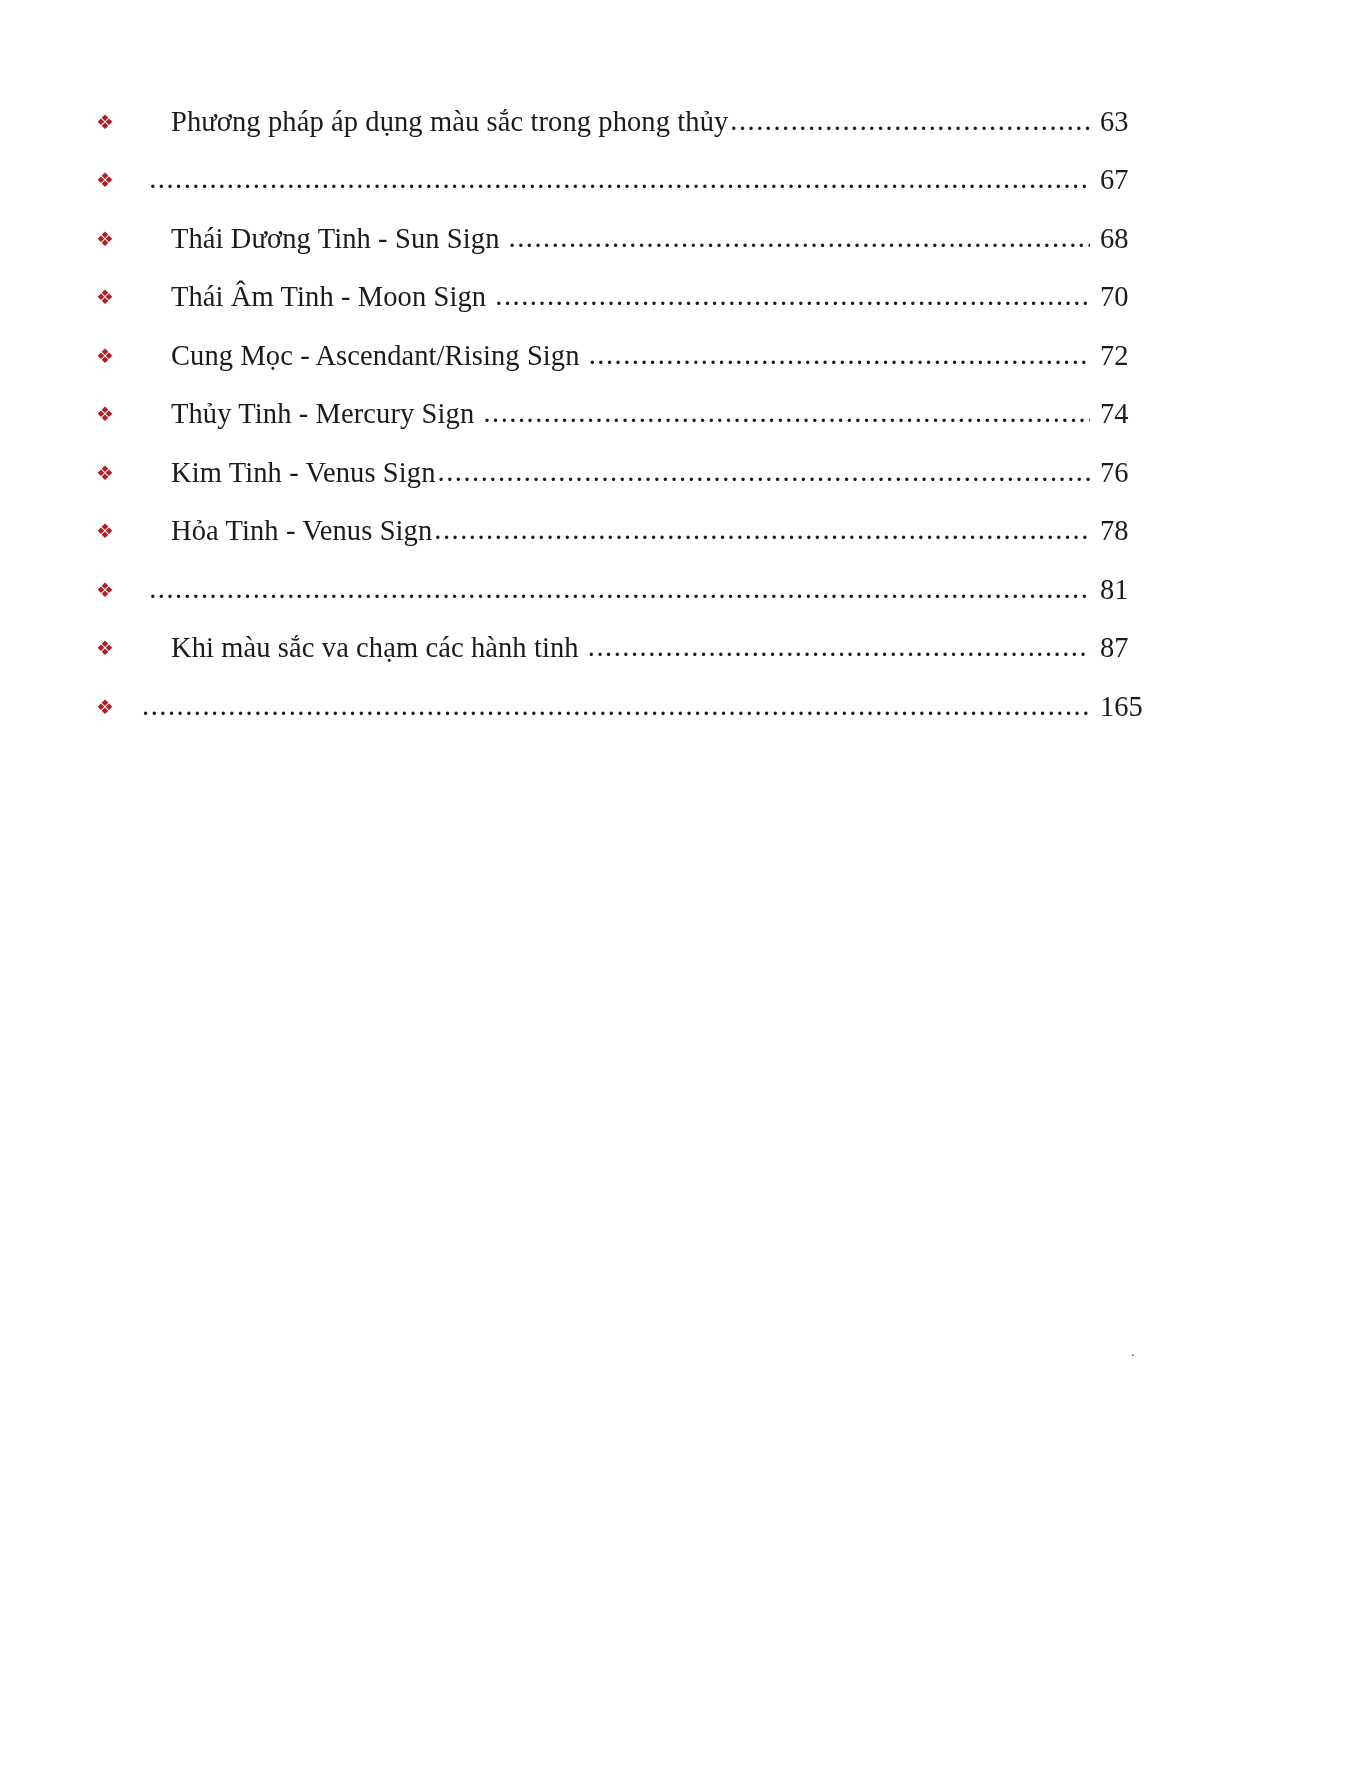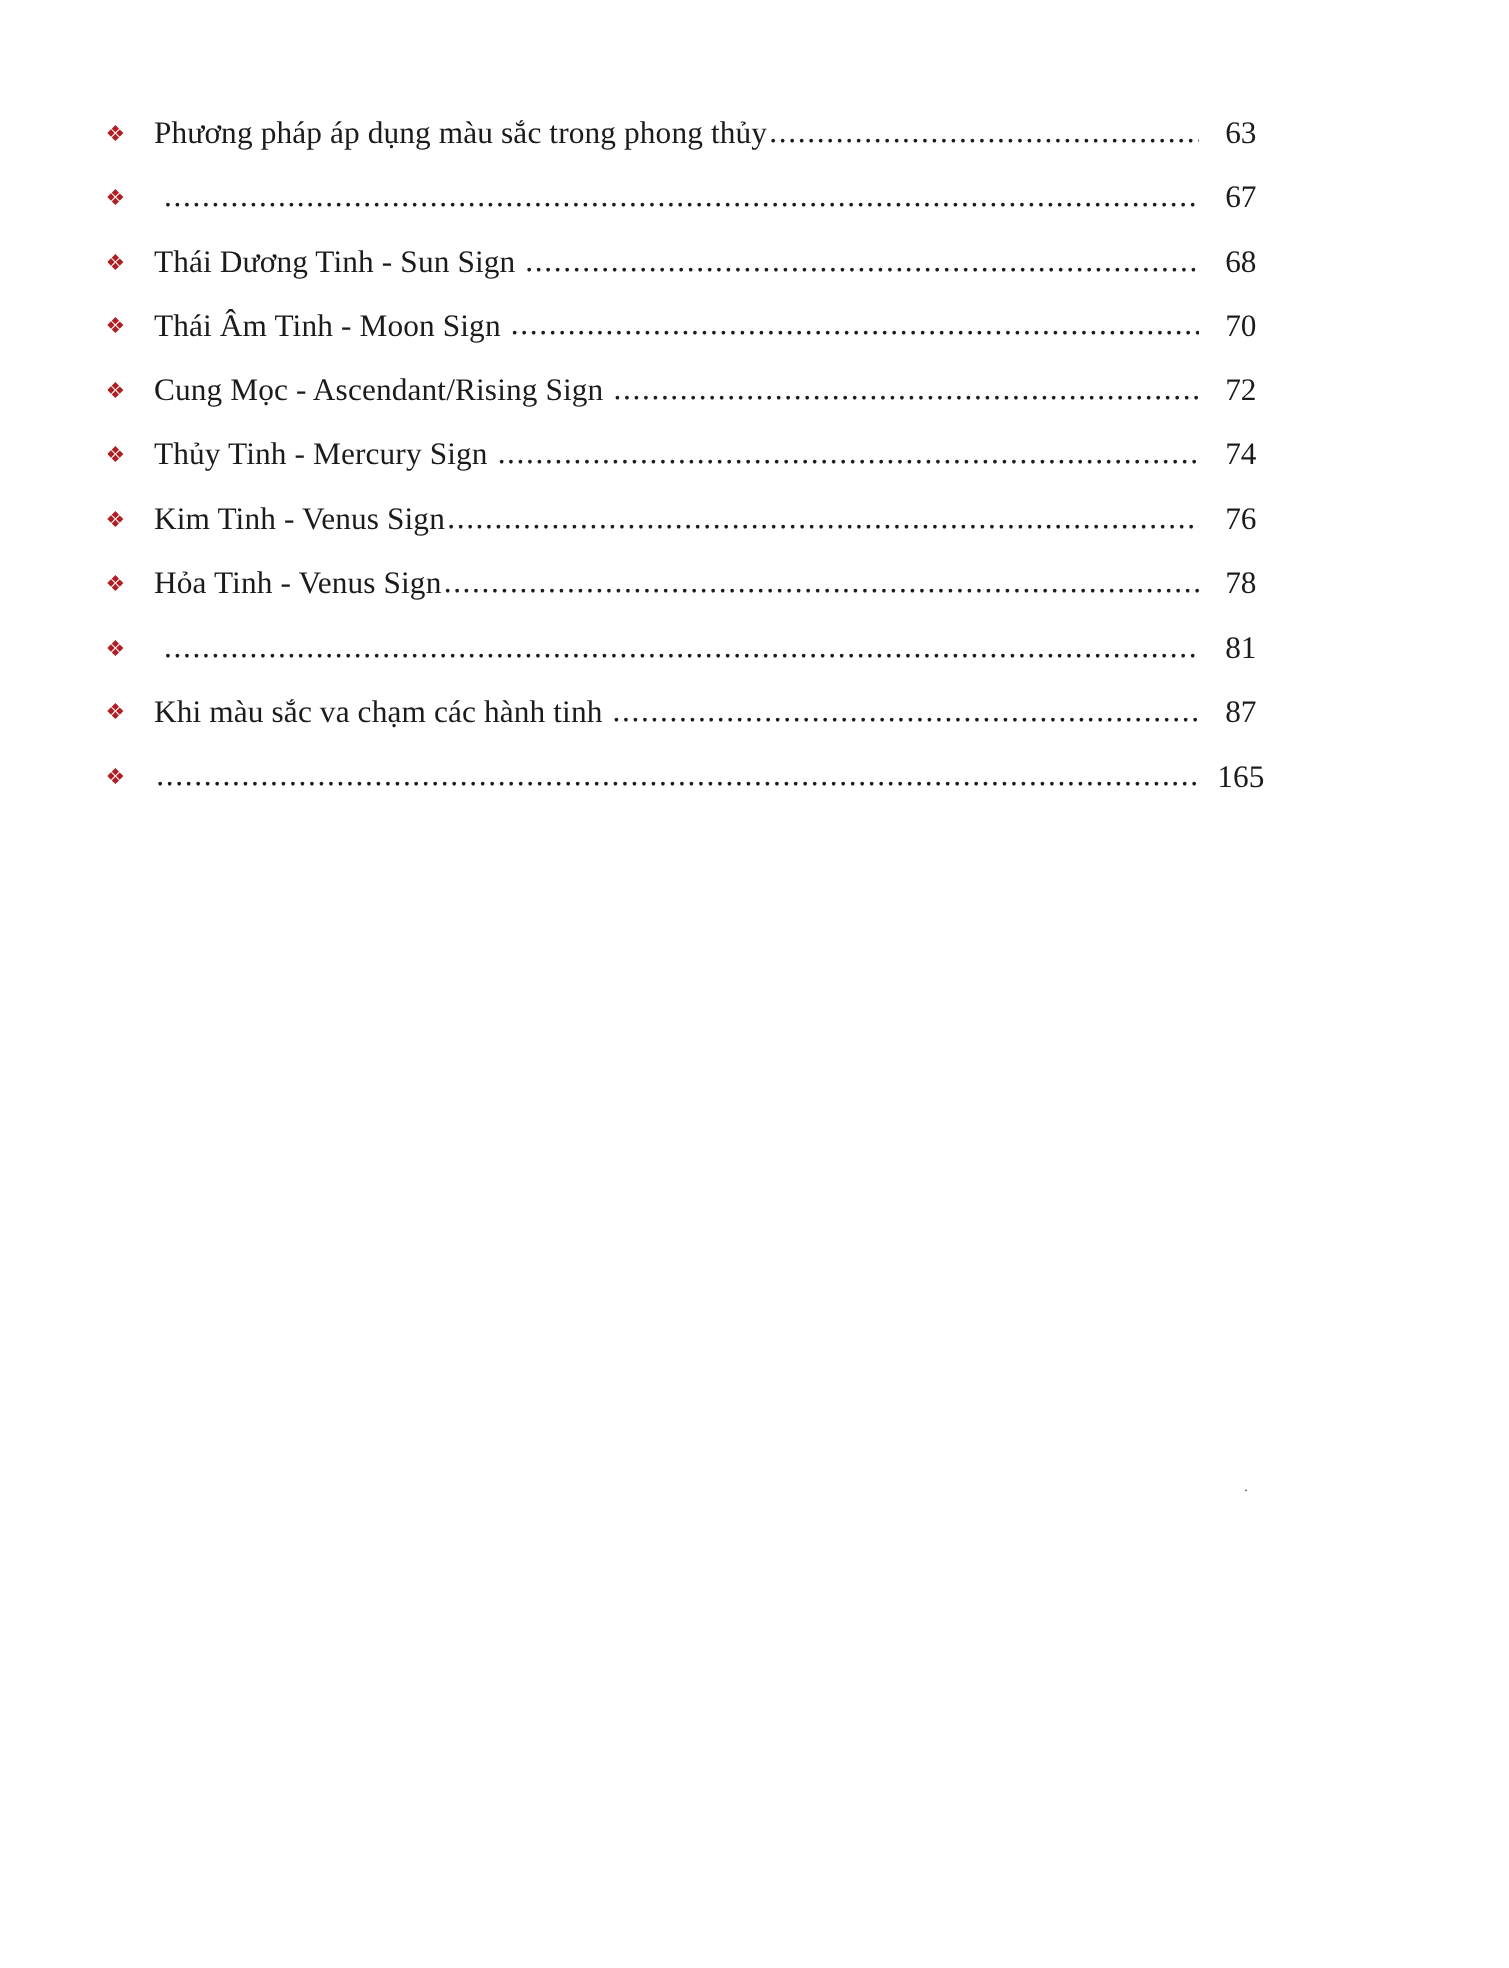--- a/index.html
+++ b/index.html
@@ -43,20 +43,21 @@
     text-align: left;
     position: relative;
     top: -2px;
   }
   .entry-title {
     flex: 0 0 auto;
     font-size: 28.5px;
     color: #1b1b1b;
     white-space: nowrap;
     letter-spacing: 0.1px;
+    margin-left: 31px;
   }
   .entry-title .it {
   }
   .dots {
     flex: 1 1 auto;
     overflow: hidden;
     white-space: nowrap;
     font-size: 28.5px;
     color: #1b1b1b;
     letter-spacing: 1.5px;
@@ -65,21 +66,21 @@
     top: -1px;
   }
   .dots.gap-before::before {
     content: "\00a0";
     letter-spacing: 0;
   }
   .page-num {
     flex: 0 0 auto;
     font-size: 28.5px;
     color: #1b1b1b;
-    text-align: center;
+    text-align: left;
     min-width: 56px;
     padding-left: 8px;
   }
   .footer-mark {
     position: absolute;
     left: 1131px;
     top: 1349px;
     width: 6px;
     height: 6px;
     font-size: 14px;

